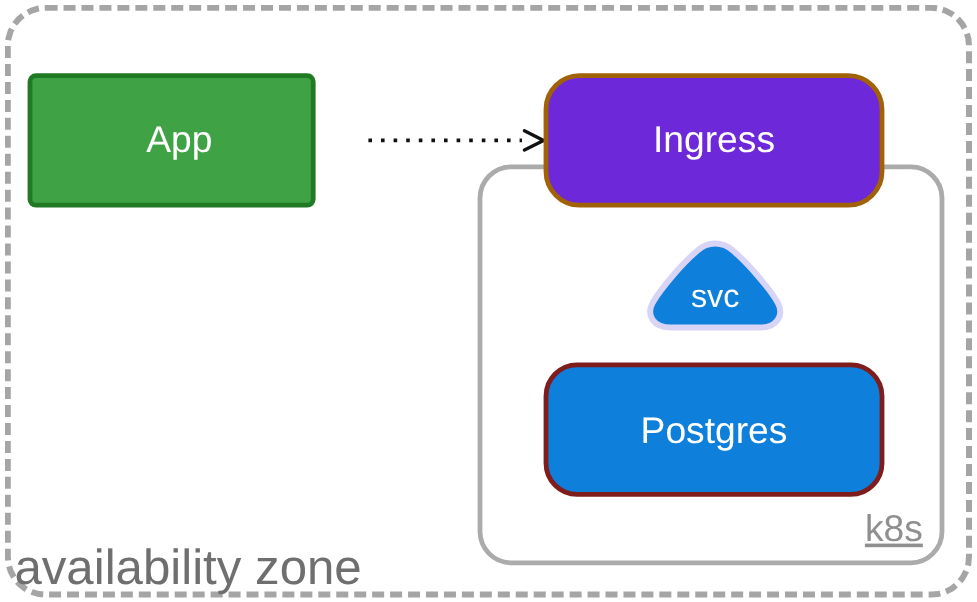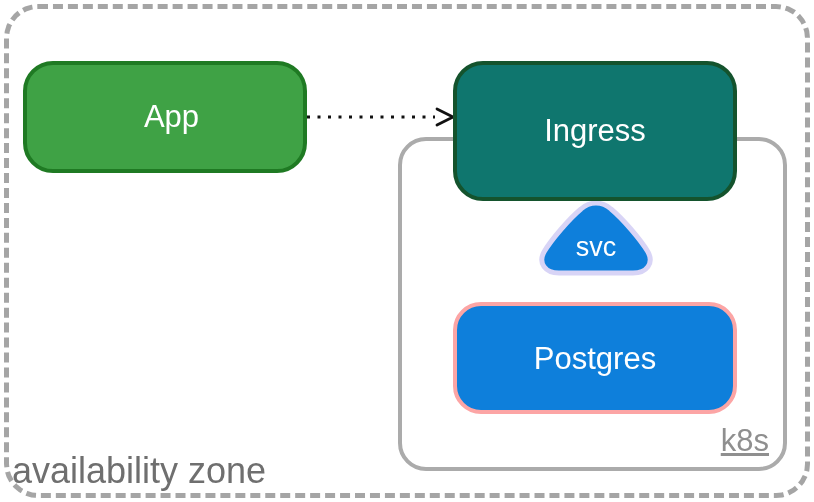--- a/index.html
+++ b/index.html
@@ -24,21 +24,21 @@
     height: 494px;
     box-sizing: border-box;
     border: 5px dashed #a5a5a5;
     border-radius: 34px;
     z-index: 0;
   }
   .az-label {
     position: absolute;
     left: 12px;
     top: 450px;
-    font-size: 36px;
+    font-size: 41px;
     color: #6f6f6f;
     z-index: 2;
     white-space: nowrap;
   }
   
   .k8s-zone {
     position: absolute;
     left: 398px;
     top: 137px;
     width: 389px;
@@ -64,43 +64,43 @@
     justify-content: center;
     box-sizing: border-box;
     color: #ffffff;
     font-size: 31px;
     z-index: 3;
     text-align: center;
   }
   .node-app {
     left: 23px;
     top: 61px;
-    width: 284px;
+    width: 240px;
     height: 112px;
     background: #3fa245;
     border: 4px solid #1f7a23;
-    border-radius: 30px;
+    border-radius: 7px;
     padding-left: 13px;
   }
   .node-ingress {
     left: 453px;
     top: 61px;
     width: 284px;
-    height: 140px;
-    background: #0f766e;
-    border: 4px solid #14532d;
+    height: 112px;
+    background: #6d28d9;
+    border: 4px solid #a16207;
     border-radius: 30px;
   }
   .node-postgres {
     left: 453px;
     top: 302px;
     width: 284px;
     height: 112px;
     background: #0e7fdb;
-    border: 4px solid #fca5a5;
+    border: 4px solid #7f1d1d;
     border-radius: 28px;
     flex-direction: column;
     line-height: 37px;
   }
   .edge-label {
     position: absolute;
     left: 462px;
     top: 16px;
     font-size: 30px;
     color: #5d5d5d;

